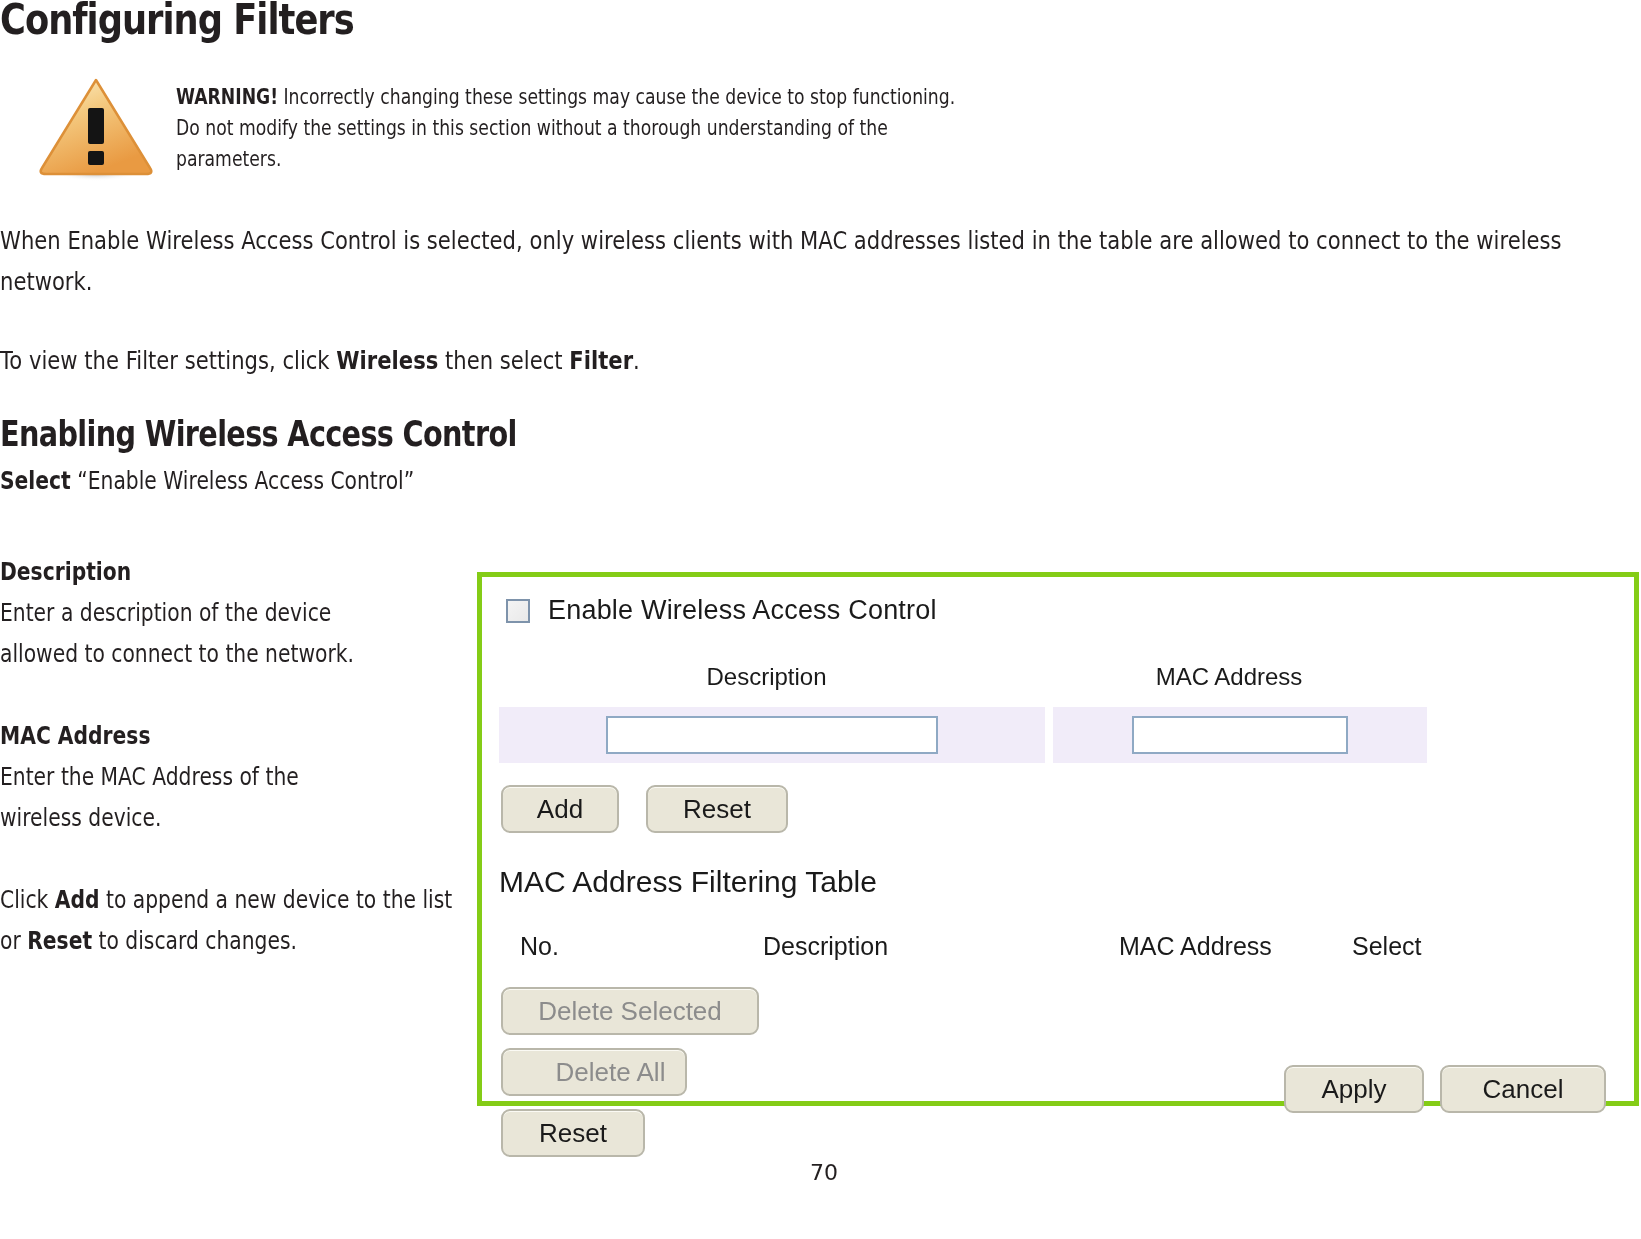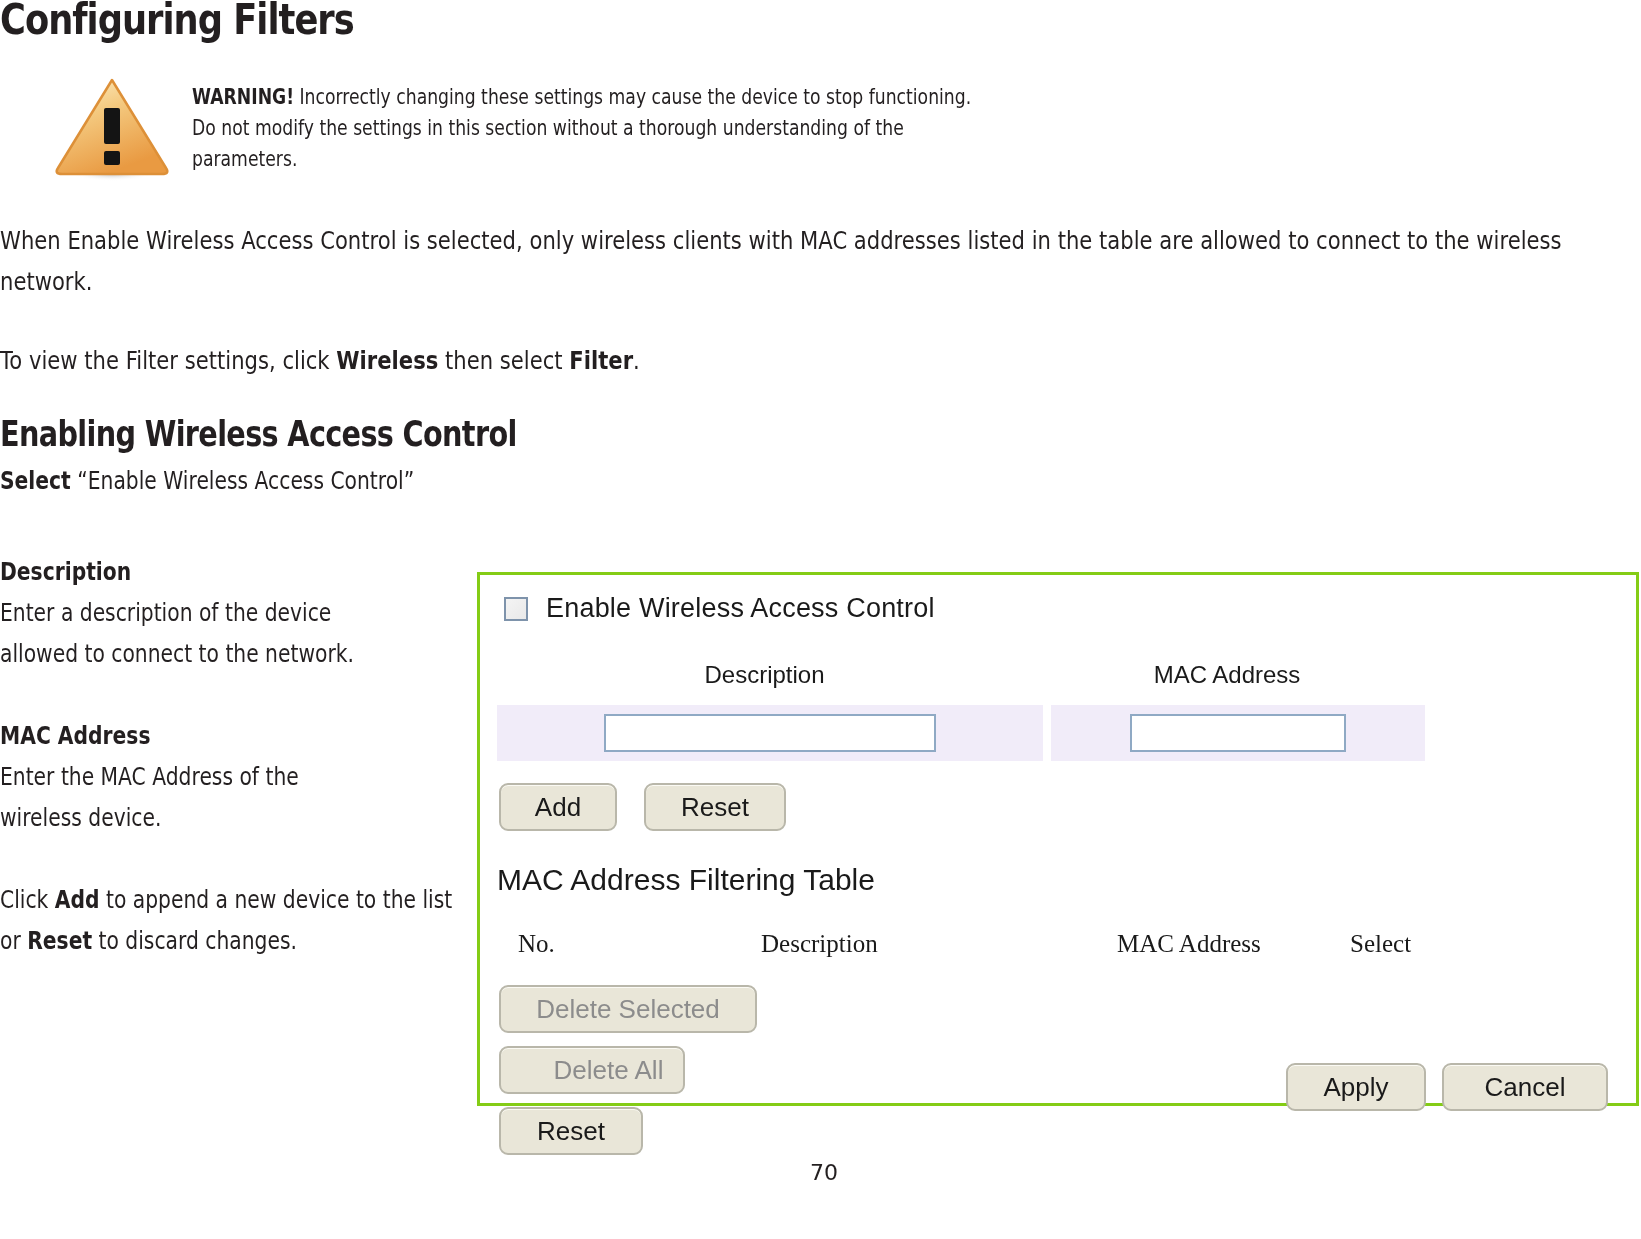--- a/index.html
+++ b/index.html
@@ -32,21 +32,21 @@
     letter-spacing: -1.2px;
     transform: scaleX(0.82);
     transform-origin: left top;
     color: #231f20;
     white-space: nowrap;
   }
 
   
   .warning-block {
     position: absolute;
-    left: 16px;
+    left: 0px;
     top: 70px;
     width: 1150px;
     height: 110px;
   }
   .warning-icon {
     position: absolute;
     left: 38px;
     top: 4px;
     width: 120px;
     height: 110px;
@@ -135,21 +135,21 @@
   .left-col b { font-weight: 700; }
   .left-col .lbl { font-weight: 700; }
 
   
   .ui-panel {
     position: absolute;
     left: 477px;
     top: 572px;
     width: 1162px;
     height: 534px;
-    border: 3px solid #84cc16;
+    border: 5px solid #84cc16;
     background: #ffffff;
     box-sizing: border-box;
     font-family: "Liberation Sans", sans-serif;
   }
 
   .ui-checkbox-row {
     position: absolute;
     left: 24px;
     top: 18px;
     display: flex;
@@ -259,21 +259,20 @@
     left: 17px;
     top: 355px;
     width: 1000px;
     height: 30px;
   }
   .ui-table-head .th {
     position: absolute;
     font-size: 25px;
     color: #1a1a1a;
     white-space: nowrap;
-    font-family: Liberation Serif, serif;
   }
   .th-no   { left: 21px; }
   .th-desc { left: 264px; }
   .th-mac  { left: 620px; }
   .th-sel  { left: 853px; }
 
   .ui-btn-row-2 {
     position: absolute;
     left: 19px;
     top: 410px;

